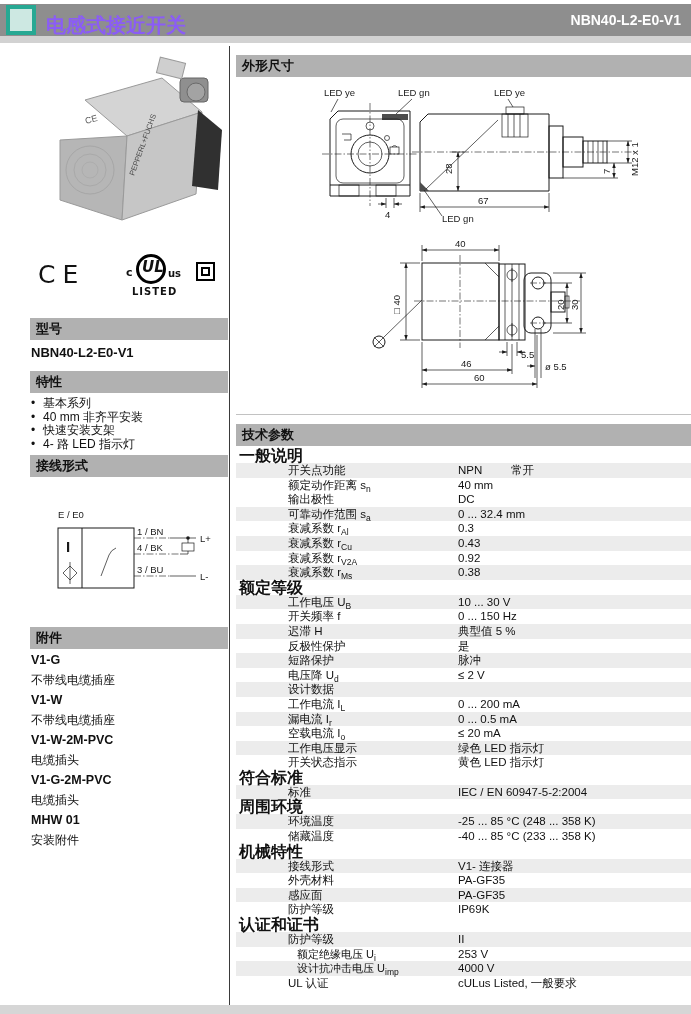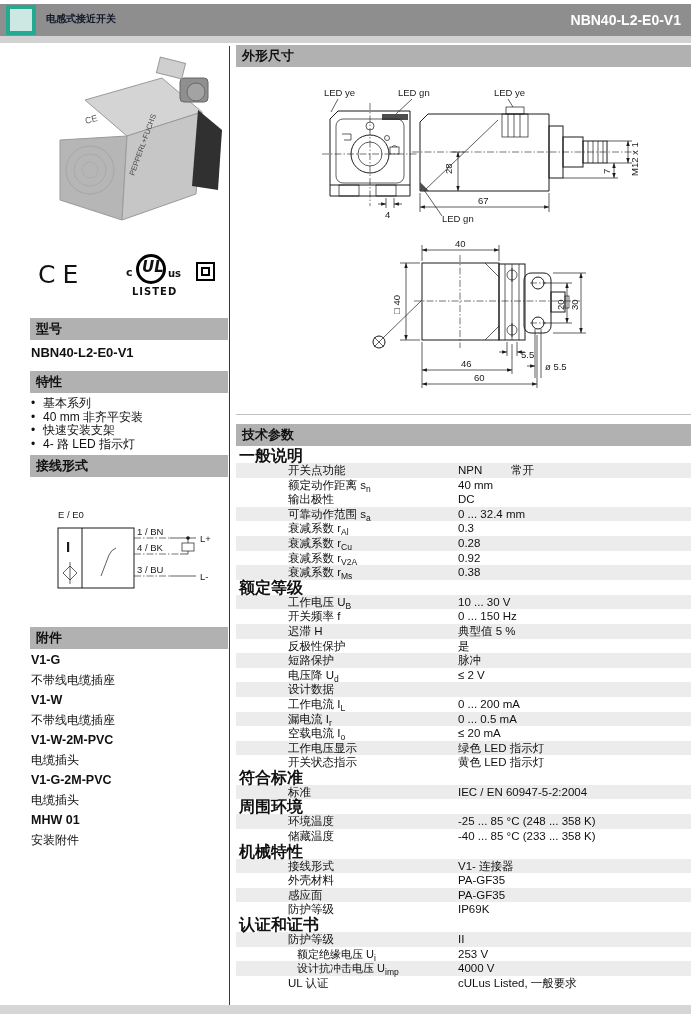--- a/index.html
+++ b/index.html
@@ -2,21 +2,21 @@
 <html><head>
 <meta charset="utf-8">
 <style>
   html,body{margin:0;padding:0;background:#fff;}
   .page{position:relative;width:691px;height:1014px;background:#fff;overflow:hidden;
         font-family:"Liberation Sans",sans-serif;color:#111;}
   
   .header-bar{position:absolute;left:0;top:4px;width:691px;height:32px;background:#8e8e8e;}
   .logo{position:absolute;left:6px;top:5px;width:30px;height:30px;background:#cde8e2;
         border:4px solid #27a893;box-sizing:border-box;}
-  .header-title{position:absolute;left:46px;top:12px;color:#0f172a;font-weight:bold;font-size:10px;}
+  .header-title{position:absolute;left:46px;top:12px;color:#8b5cf6;font-weight:bold;font-size:20px;}
   .header-part{position:absolute;right:10px;top:12px;color:#fff;font-weight:bold;font-size:14px;}
   .header-strip{position:absolute;left:0;top:36px;width:691px;height:7px;background:#d2d2d2;}
   .footer-strip{position:absolute;left:0;top:1005px;width:691px;height:9px;background:#d6d6d6;}
   .col-divider{position:absolute;left:229px;top:46px;width:1px;height:960px;background:#3a3a3a;}
   
   .left-col{position:absolute;left:30px;top:0;width:198px;height:1014px;}
   .right-col{position:absolute;left:236px;top:0;width:455px;height:1014px;}
   .sec-bar{position:absolute;left:0;width:100%;height:22px;background:#b1b1b1;
            font-weight:bold;font-size:13px;line-height:22px;padding-left:6px;box-sizing:border-box;}
   
@@ -38,21 +38,21 @@
   .features{position:absolute;left:1px;top:397px;font-size:12px;line-height:13.5px;}
   .features .f-item{display:flex;}
   .features .bullet{width:12px;}
   .bar-conn{top:455px;}
   .wiring{position:absolute;left:0;top:488px;}
   .bar-acc{top:627px;}
   .accessories{position:absolute;left:1px;top:650px;width:197px;}
   .acc-name{height:20px;line-height:20px;font-size:12.5px;font-weight:bold;}
   .acc-desc{height:20px;line-height:20px;font-size:12px;}
   
-  .bar-dims{top:45px;} .bar-tech{top:424px;}
+  .bar-dims{top:55px;} .bar-tech{top:424px;}
   .dims-svg1{position:absolute;left:0;top:86px;}
   .dims-svg2{position:absolute;left:0;top:240px;}
   .sep-line{position:absolute;left:0;top:414px;width:455px;height:1px;background:#c2c2c2;}
   .tech-table{position:absolute;left:0;top:448px;width:455px;}
   .t-title{height:15px;line-height:15px;font-size:16px;font-weight:bold;padding-left:3px;}
   .t-row{height:14.6px;line-height:14.6px;font-size:11.5px;display:flex;}
   .t-row.stripe{background:#ececec;}
   .t-label{width:186px;padding-left:16px;box-sizing:border-box;white-space:nowrap;margin-left:36px;}
   .t-row.indent .t-label{padding-left:25px;font-size:11px;}
   .t-label sub{font-size:8.5px;}
@@ -354,21 +354,21 @@
         <div class="t-row stripe">
           <span class="t-label">可靠动作范围 s<sub>a</sub></span>
           <span class="t-val"><span class="v1">0 ... 32.4 mm</span></span>
         </div>
         <div class="t-row">
           <span class="t-label">衰减系数 r<sub>Al</sub></span>
           <span class="t-val"><span class="v1">0.3</span></span>
         </div>
         <div class="t-row stripe">
           <span class="t-label">衰减系数 r<sub>Cu</sub></span>
-          <span class="t-val"><span class="v1">0.28</span></span>
+          <span class="t-val"><span class="v1">0.43</span></span>
         </div>
         <div class="t-row">
           <span class="t-label">衰减系数 r<sub>V2A</sub></span>
           <span class="t-val"><span class="v1">0.92</span></span>
         </div>
         <div class="t-row stripe">
           <span class="t-label">衰减系数 r<sub>Ms</sub></span>
           <span class="t-val"><span class="v1">0.38</span></span>
         </div>
         <div class="t-title">额定等级</div>

